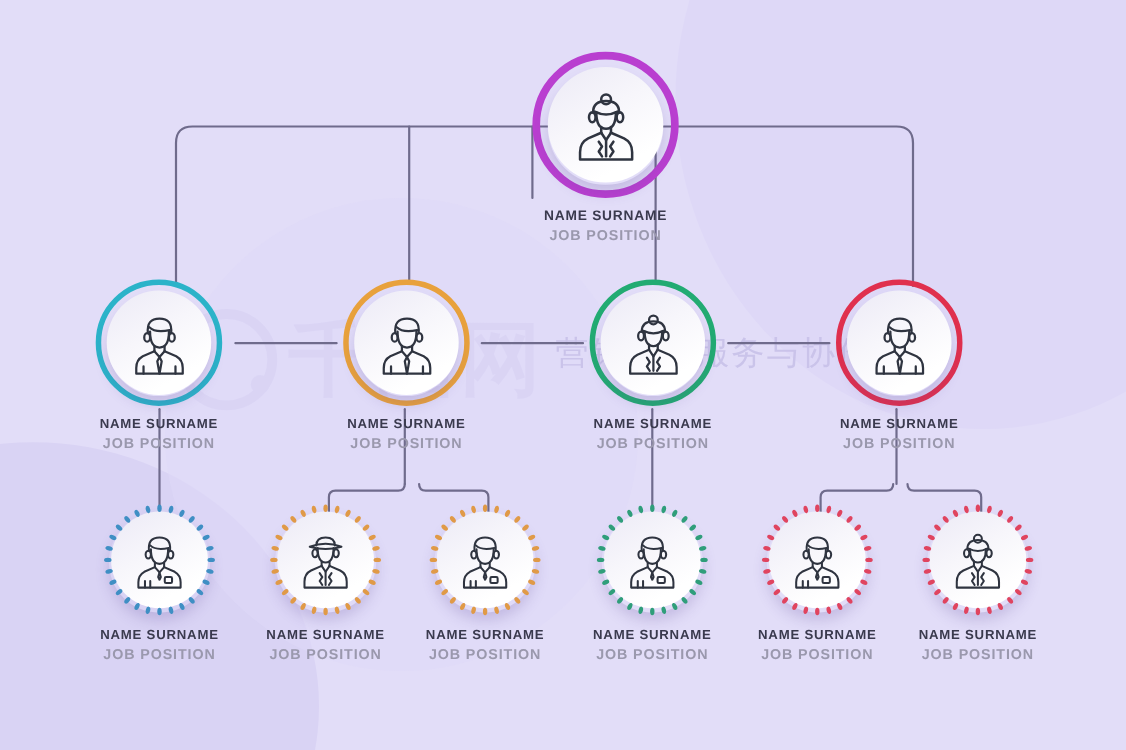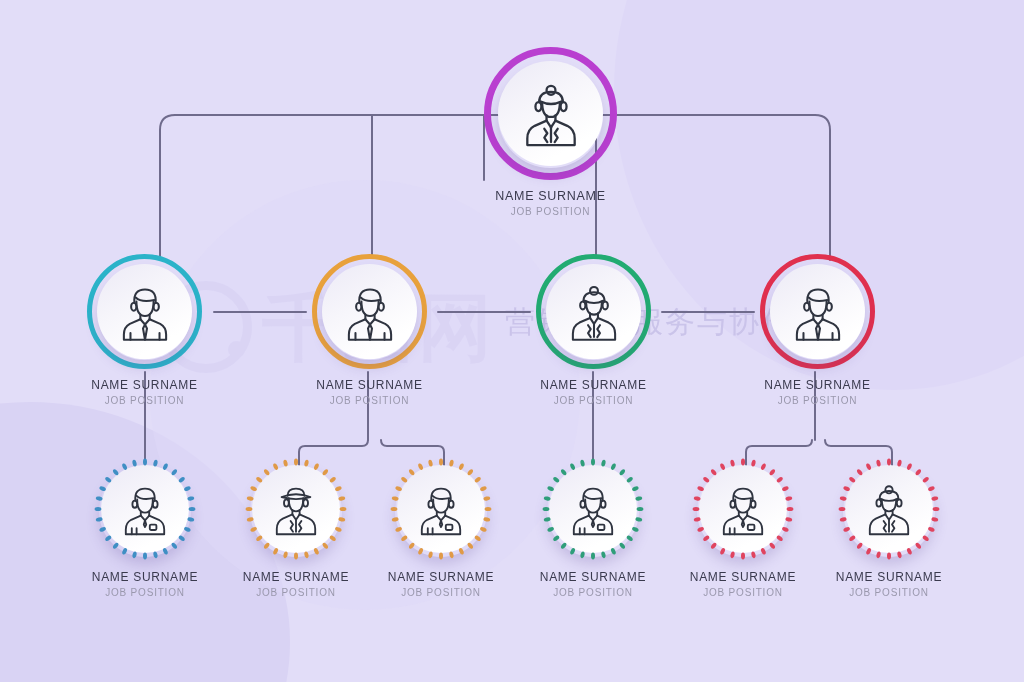--- a/index.html
+++ b/index.html
@@ -91,26 +91,26 @@
   .lvl3 .ring{
     width:104px;height:104px;border:0;
     background:transparent;
   }
   .lvl3 .dots{position:absolute;left:0;top:0;width:104px;height:104px;z-index:2;}
   .lvl3 .disc{width:88px;height:88px;}
 
   
   .nm{
     margin-top:9px;
-    font-size:12px;font-weight:400;color:#3a3a4e;
+    font-size:12px;font-weight:700;color:#3a3a4e;
     letter-spacing:.7px;white-space:nowrap;
   }
   .pos{
     margin-top:3px;
-    font-size:10px;font-weight:400;color:#9a98ad;
+    font-size:13px;font-weight:700;color:#9a98ad;
     letter-spacing:.8px;white-space:nowrap;
   }
   .lvl1 .nm{font-size:12.5px;}
 </style>
 </head>
 <body>
 
 <div id="stage">
 
   <div class="bg-layer">

